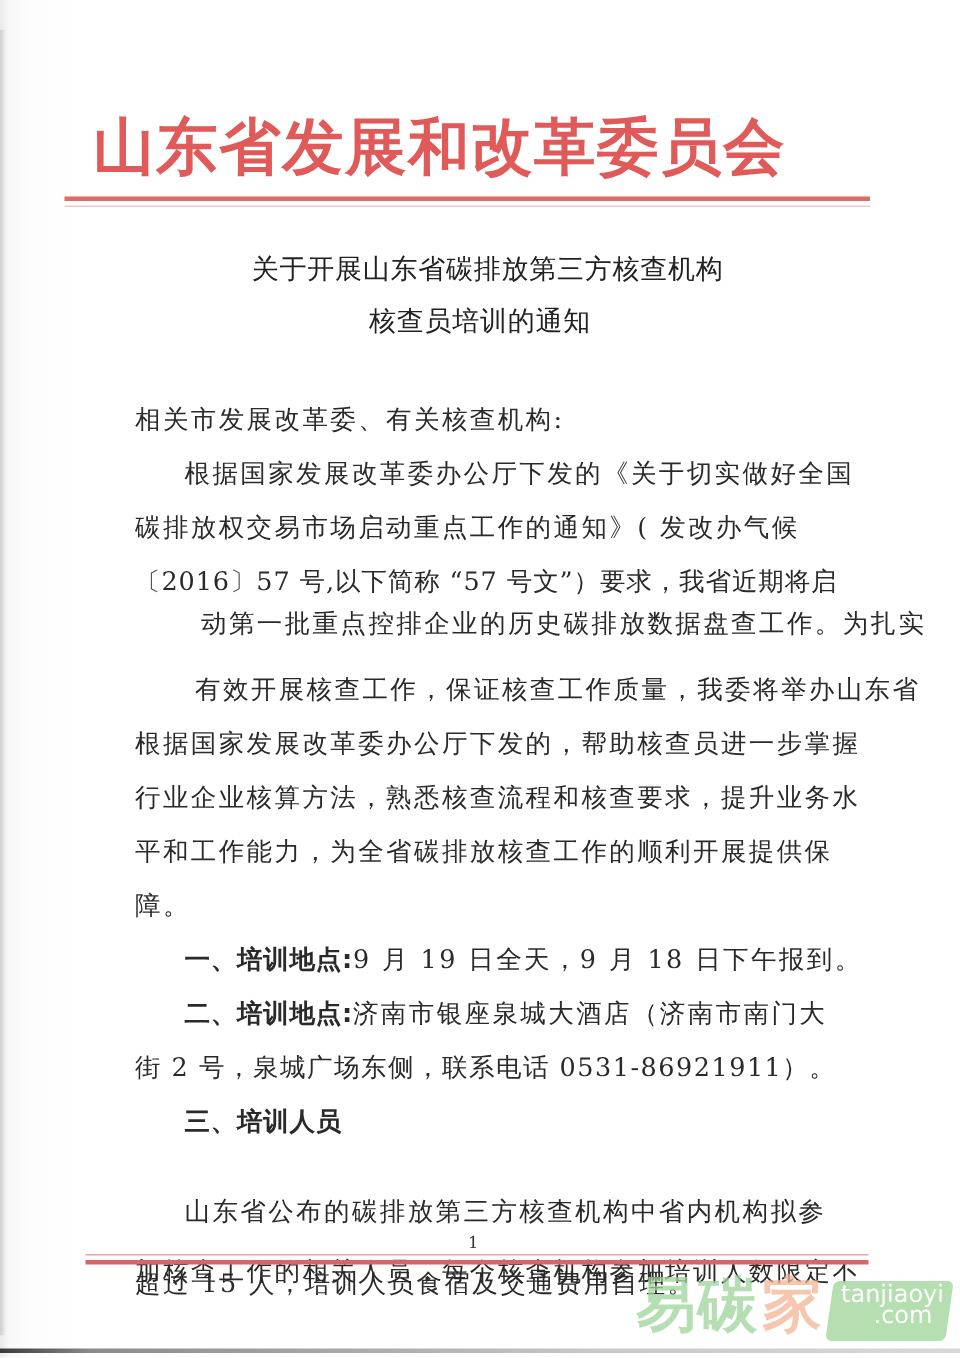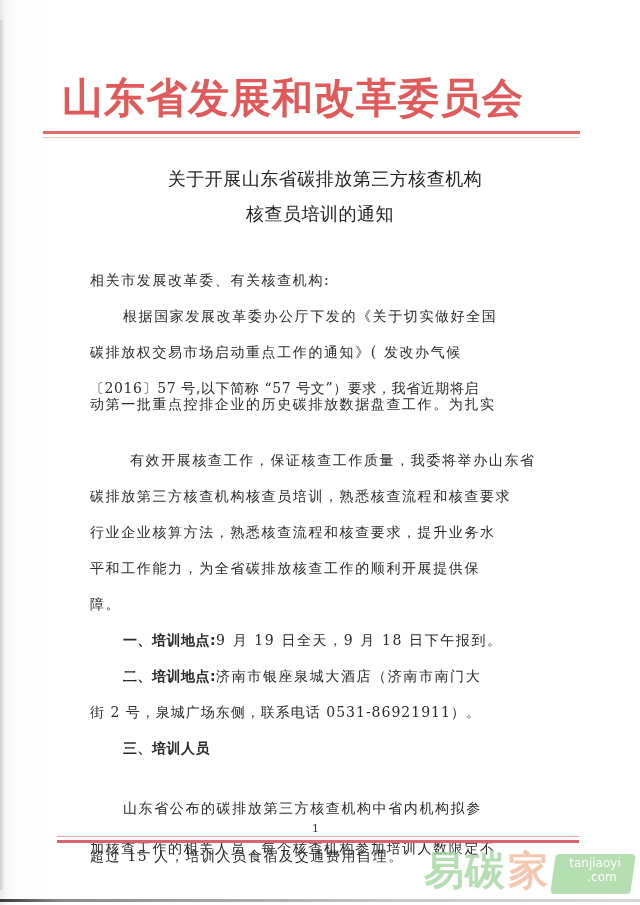--- a/index.html
+++ b/index.html
@@ -66,21 +66,21 @@
       color: #222;
       letter-spacing: 0.5px;
     }
     .doc-title.l1 { top: 167px; left: 5px; }
     .doc-title.l2 { top: 202px; left: 0px; }
     .body-text {
       position: absolute;
       left: 90px;
       width: 470px;
       font-family: "DejaVu Serif", "Liberation Serif", serif;
-      font-size: 14px;
+      font-size: 17px;
       color: #2a2a2a;
       white-space: nowrap;
       letter-spacing: 1.6px;
       line-height: 24px;
     }
     .indent { left: 123px; }
     .bold-label {
       font-family: "DejaVu Sans", "Liberation Sans", sans-serif;
       font-weight: bold;
       letter-spacing: 0.5px;
@@ -129,21 +129,21 @@
       opacity: 0.85;
       border-radius: 4px;
       transform: skewX(-8deg);
     }
     .wm-badge-text {
       position: absolute;
       left: 134px; top: 14px;
       width: 74px;
       font-family: "DejaVu Sans", "Liberation Sans", sans-serif;
       color: #ffffff;
-      font-size: 12px;
+      font-size: 16px;
       line-height: 14px;
       text-align: center;
     }
     .wm-badge-text span { display: block; }
   </style>
 </head>
 <body>
 
 <div class="page">
   <div class="left-shadow"></div>
@@ -153,23 +153,23 @@
   <div class="header-rule-thin"></div>
 
   <div class="doc-title l1">关于开展山东省碳排放第三方核查机构</div>
   <div class="doc-title l2">核查员培训的通知</div>
 
   <div class="body-text" style="top:268px;">相关市发展改革委、有关核查机构:</div>
 
   <div class="body-text indent" style="top:304px;">根据国家发展改革委办公厅下发的《关于切实做好全国</div>
   <div class="body-text" style="top:340px;">碳排放权交易市场启动重点工作的通知》( 发改办气候</div>
   <div class="body-text" style="top:376px; letter-spacing:0.6px;">〔2016〕57 号,以下简称 “57 号文”）要求，我省近期将启</div>
-  <div class="body-text" style="top:392px;">动第一批重点控排企业的历史碳排放数据盘查工作。为扎实</div>
+  <div class="body-text" style="top:404px;margin-left:44px;">动第一批重点控排企业的历史碳排放数据盘查工作。为扎实</div>
   <div class="body-text" style="top:448px;margin-left:40px;">有效开展核查工作，保证核查工作质量，我委将举办山东省</div>
-  <div class="body-text" style="top:484px;">碳排放第三方核查机构核查员培训，熟悉核查流程和核查要求</div>
+  <div class="body-text" style="top:484px;">根据国家发展改革委办公厅下发的，帮助核查员进一步掌握</div>
   <div class="body-text" style="top:556px;">平和工作能力，为全省碳排放核查工作的顺利开展提供保</div>
   <div class="body-text" style="top:520px;">行业企业核算方法，熟悉核查流程和核查要求，提升业务水</div>
   <div class="body-text" style="top:592px;">障。</div>
 
   <div class="body-text indent" style="top:628px;">
     <span class="bold-label">一、培训地点:</span><span>9 月 19 日全天，9 月 18 日下午报到。</span>
   </div>
 
   <div class="body-text indent" style="top:664px;">
     <span class="bold-label">二、培训地点:</span><span>济南市银座泉城大酒店（济南市南门大</span>

